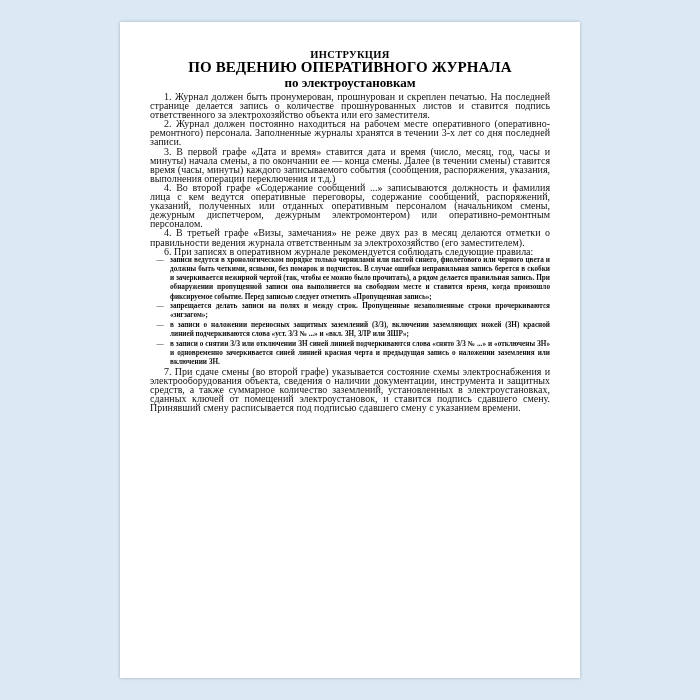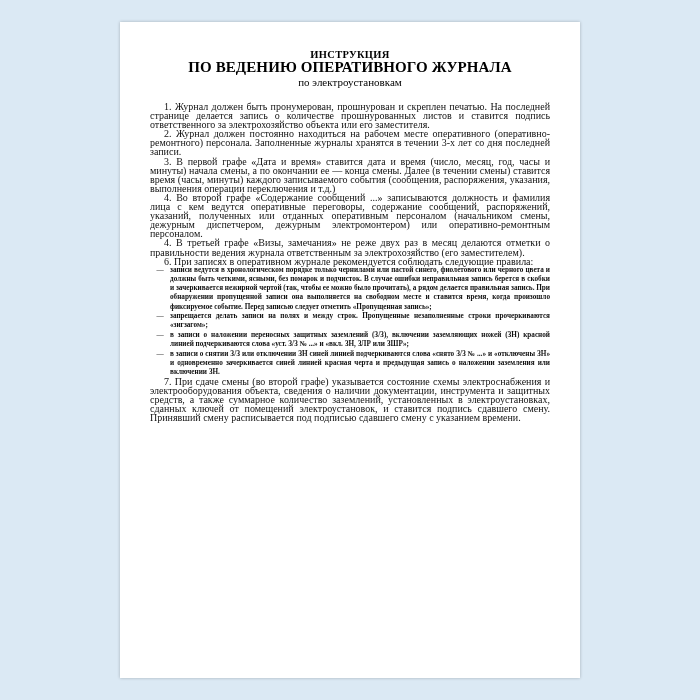--- a/index.html
+++ b/index.html
@@ -20,37 +20,37 @@
     width: 460px;
     height: 656px;
     background: #ffffff;
     box-shadow: 0 0 3px rgba(0,0,0,0.25);
   }
   .doc-inner {
     padding: 26px 30px 0 30px;
   }
   .title-block {
     text-align: center;
-    margin-bottom: 12px;
+    margin-bottom: 2px;
   }
   .title-line1 {
     font-weight: bold;
     font-size: 10.5px;
     letter-spacing: 0.3px;
     line-height: 13px;
   }
   .title-line2 {
     font-weight: bold;
     font-size: 15px;
     letter-spacing: 0.1px;
     line-height: 13px;
   }
   .title-line3 {
-    font-weight: normal;
-    font-size: 11px;
+    font-weight: bold;
+    font-size: 13px;
     line-height: 15px;
     margin-top: 1px;
   }
   p.para {
     margin: 0;
     font-size: 10px;
     line-height: 9.1px;
     text-align: justify;
     text-indent: 14px;
     color: #111;

